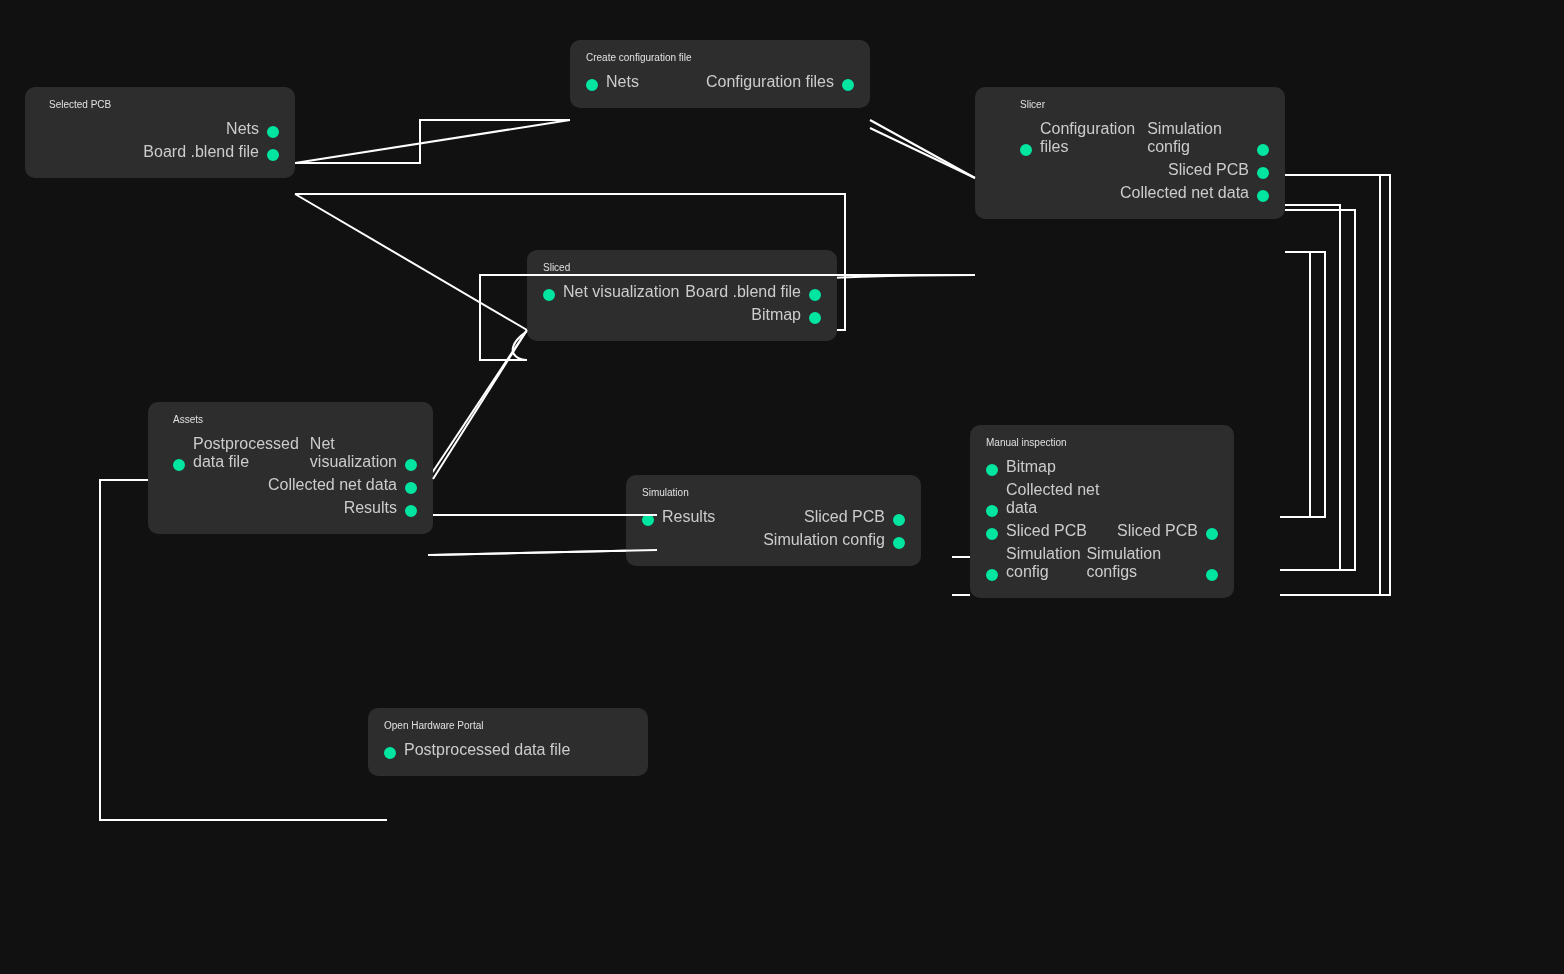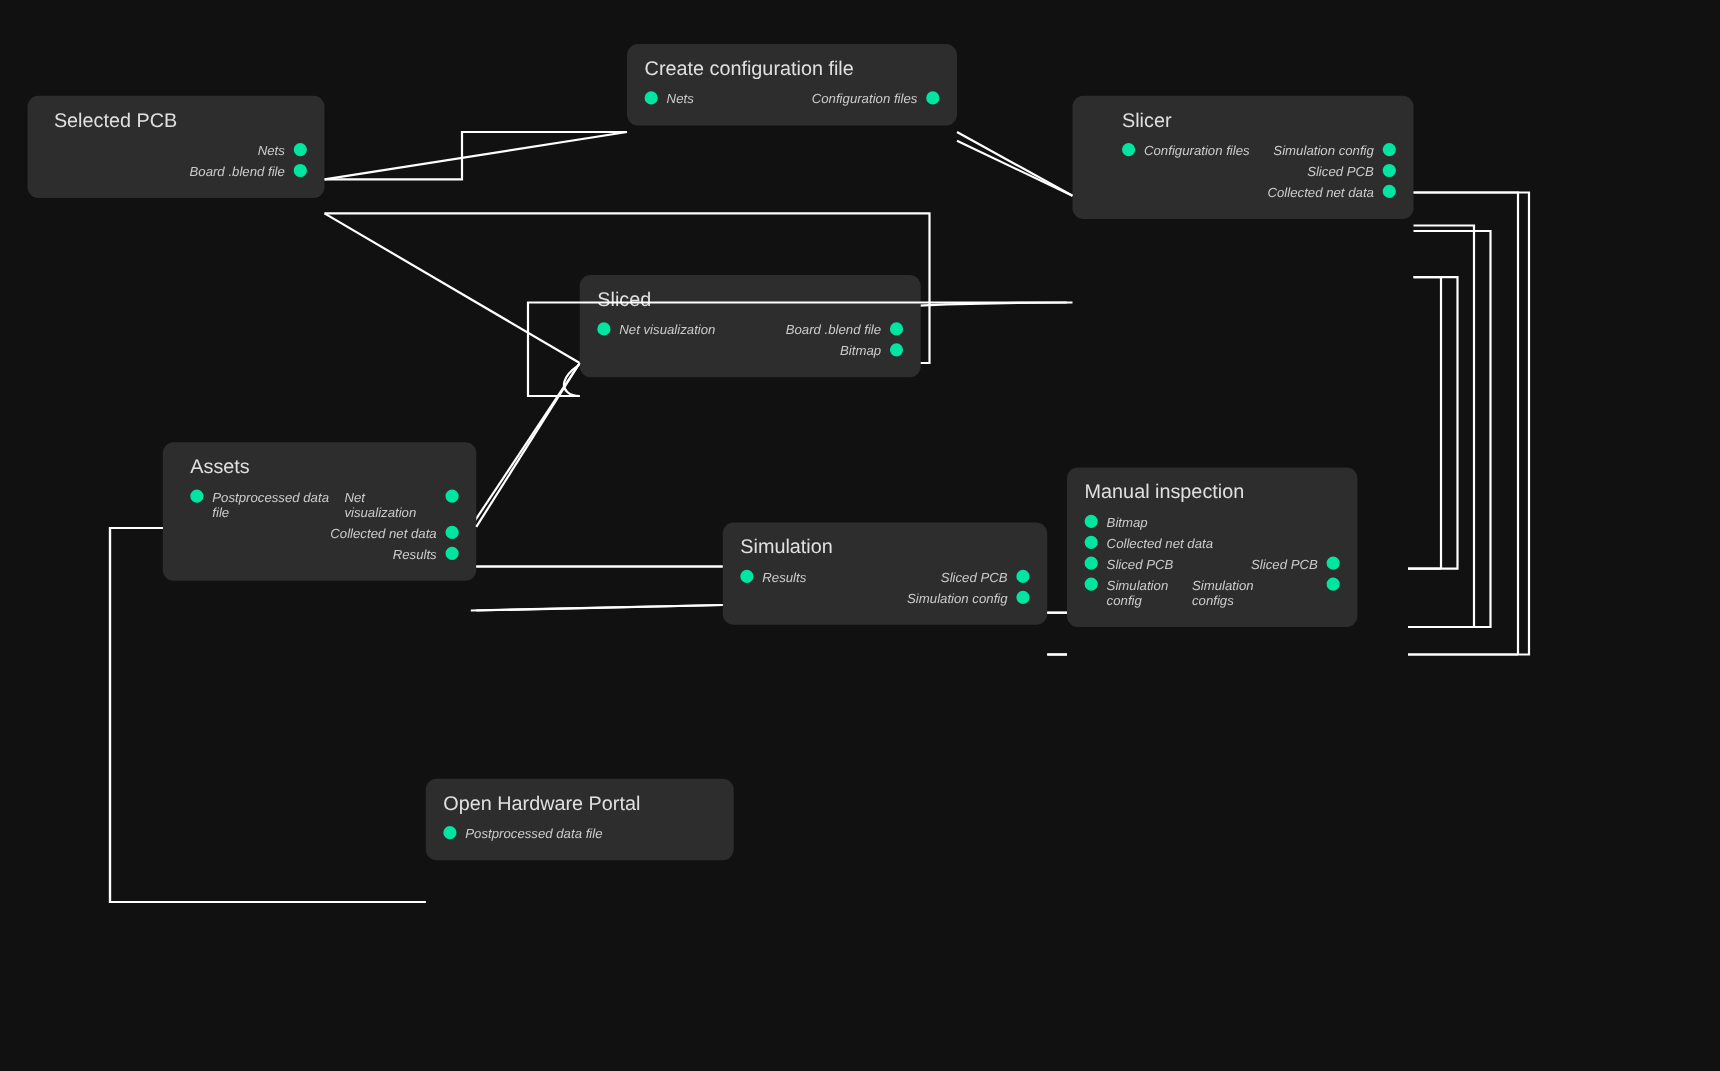--- a/index.html
+++ b/index.html
@@ -14,33 +14,32 @@
       position: relative;
     }
     .node {
       position: absolute;
       background: #2d2d2d;
       border-radius: 10px;
       padding: 12px 16px;
       min-width: 120px;
     }
     .node-title {
-      font-size: 18px;
+      font-size: 10px;
       color: #e0e0e0;
       margin-bottom: 10px;
       font-weight: 400;
     }
     .port-row {
       display: flex;
-      align-items: flex-start;
+      align-items: flex-end;
       margin: 5px 0;
-      font-size: 12px;
+      font-size: 16px;
       color: #cccccc;
       position: relative;
-      font-style: italic;
     }
     .port-row.output {
       justify-content: flex-end;
     }
     .port-row.input {
       justify-content: flex-start;
     }
     .dot {
       width: 12px;
       height: 12px;
@@ -190,21 +189,21 @@
   <div class="port-row output">
     <span class="port-label">Collected net data</span>
     <span class="dot"></span>
   </div>
   <div class="port-row output">
     <span class="port-label">Results</span>
     <span class="dot"></span>
   </div>
 </div>
 
-<div class="node" style="left:657px; top:475px; width:295px;">
+<div class="node" style="left:626px; top:475px; width:295px;">
   <div class="node-title">Simulation</div>
   <div style="display:flex; justify-content:space-between; margin:5px 0;">
     <div class="port-row input" style="margin:0;">
       <span class="dot"></span>
       <span class="port-label">Results</span>
     </div>
     <div class="port-row output" style="margin:0;">
       <span class="port-label">Sliced PCB</span>
       <span class="dot"></span>
     </div>
@@ -248,21 +247,21 @@
       <span class="dot"></span>
       <span class="port-label">Simulation config</span>
     </div>
     <div class="port-row output" style="margin:0;gap:36px;">
       <span class="port-label">Simulation configs</span>
       <span class="dot"></span>
     </div>
   </div>
 </div>
 
-<div class="node" style="left:387px; top:708px; width:280px;">
+<div class="node" style="left:368px; top:708px; width:280px;">
   <div class="node-title">Open Hardware Portal</div>
   <div class="port-row input">
     <span class="dot"></span>
     <span class="port-label">Postprocessed data file</span>
   </div>
 </div>
 
 <svg style="position:absolute;top:0;left:0;width:1564px;height:974px;pointer-events:none;">
 
   <path d="M 295,163 L 420,163 L 420,120 L 570,120" stroke="#ffffff" stroke-width="2" fill="none"></path>

